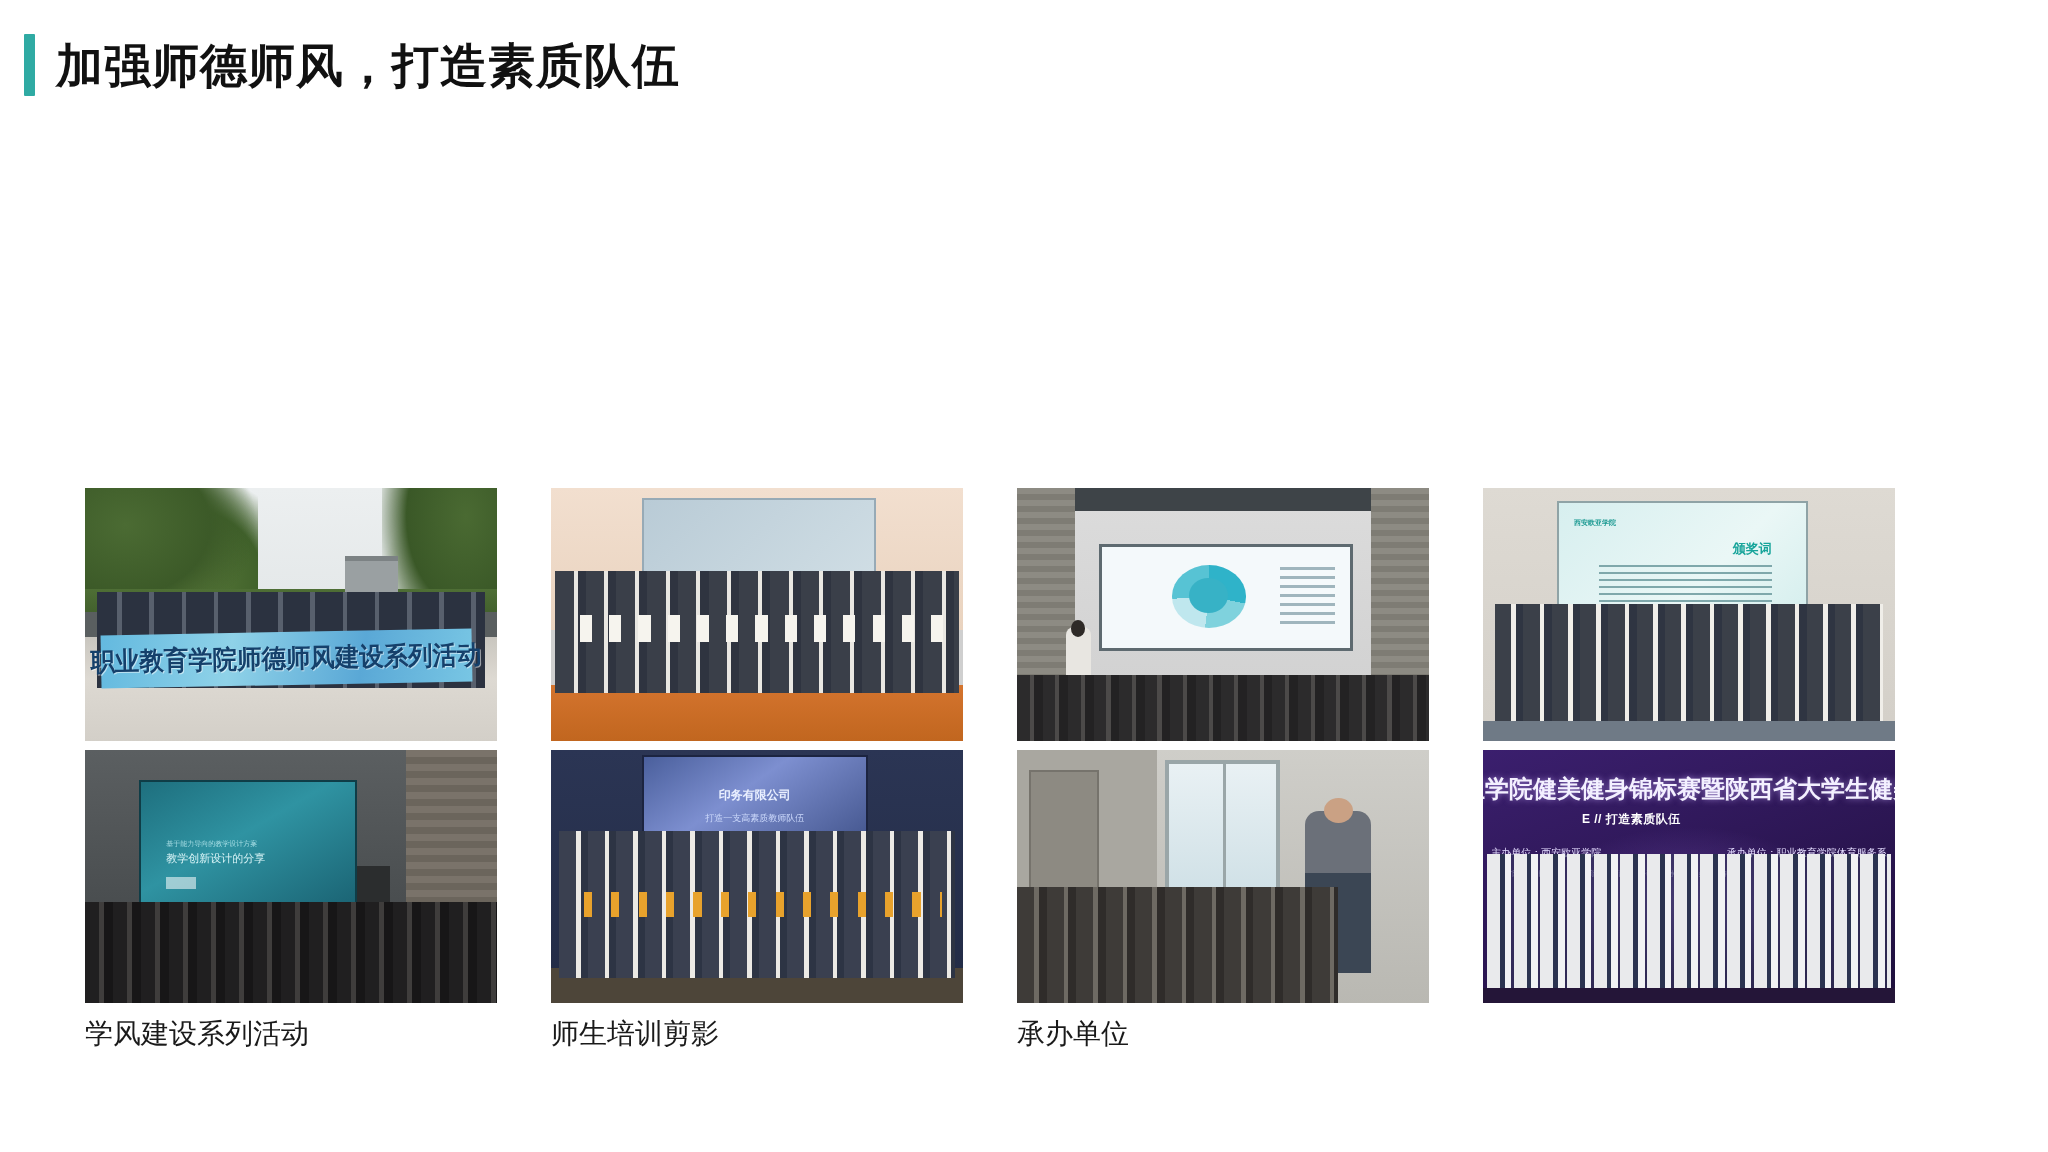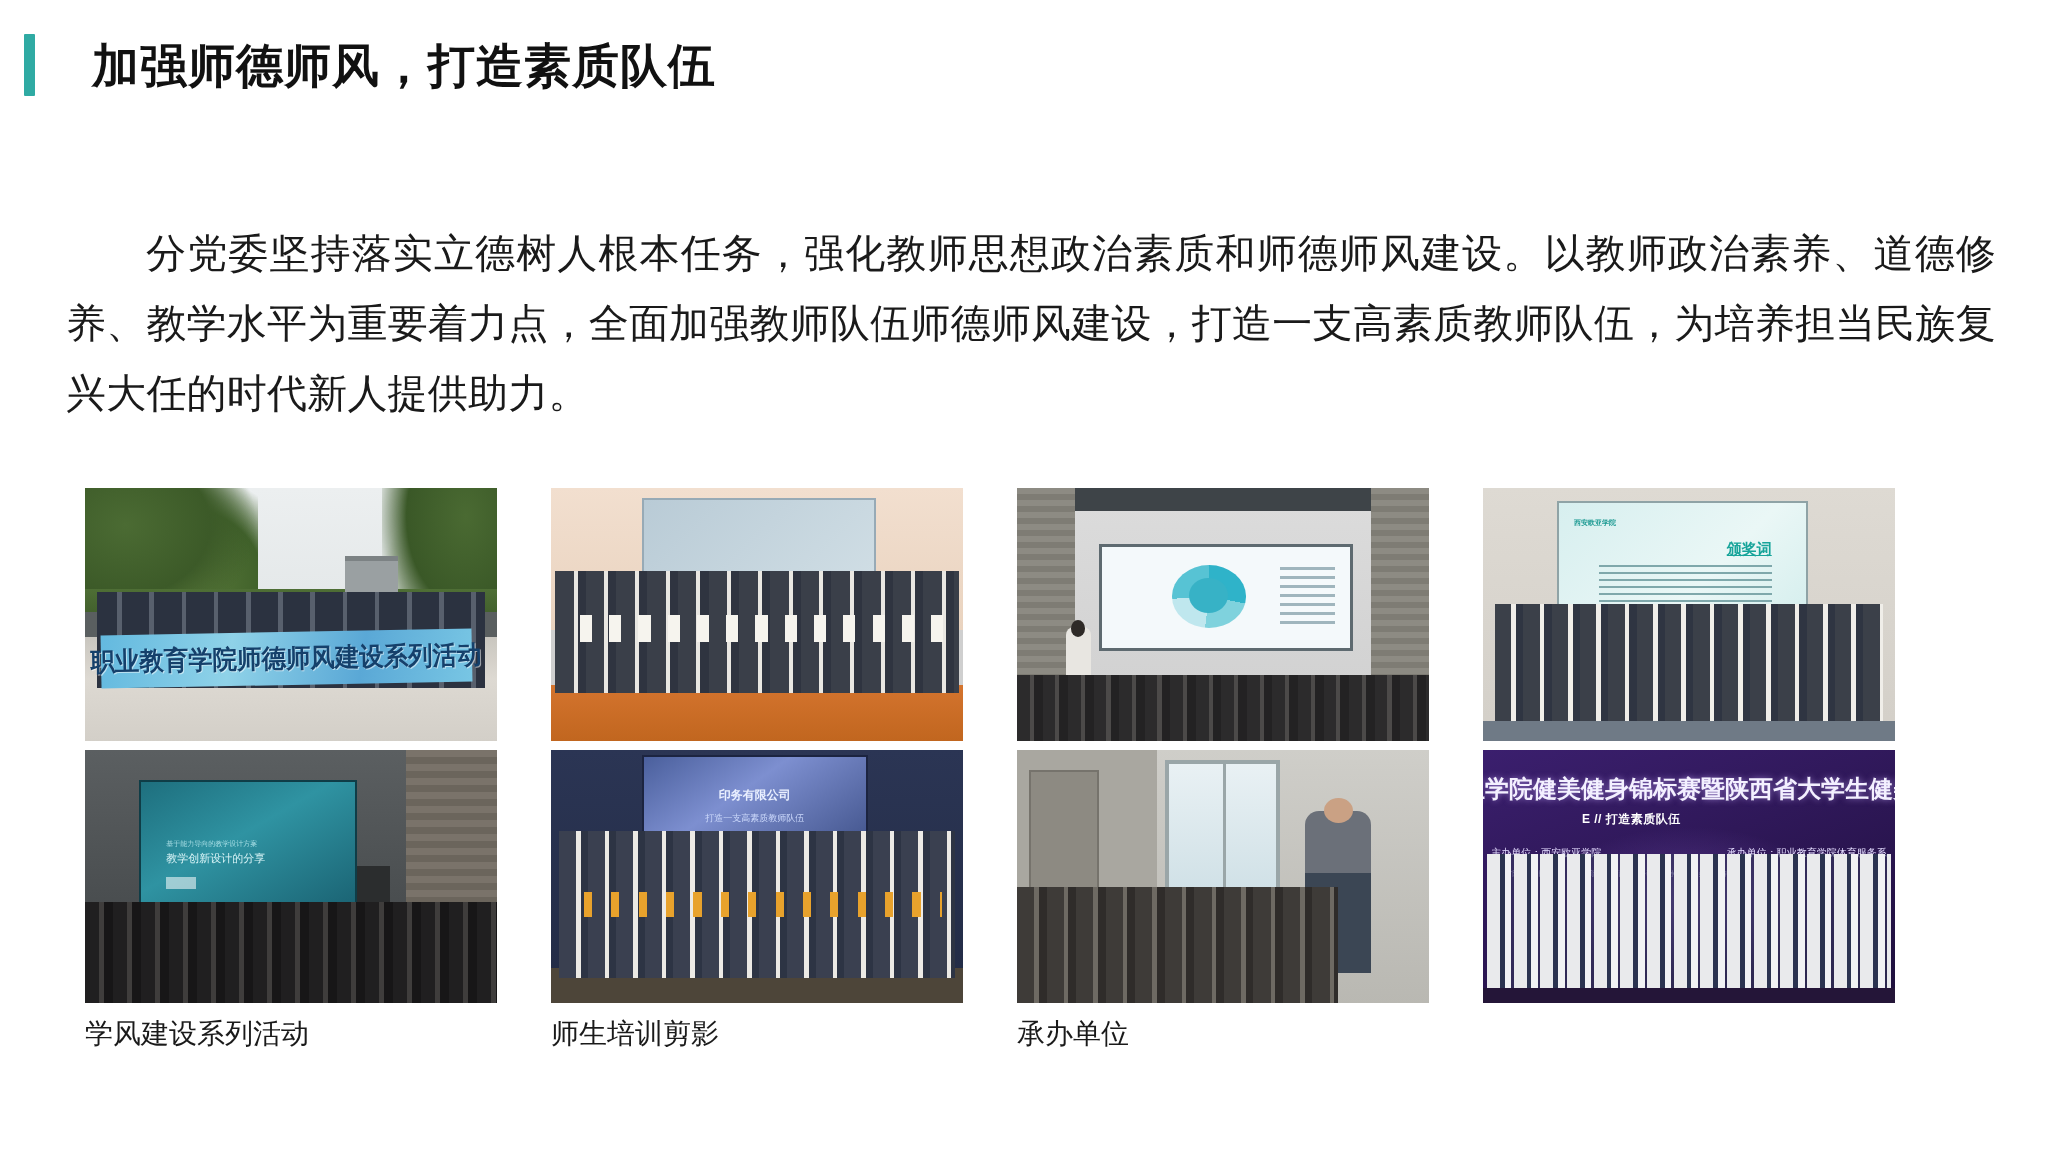--- a/index.html
+++ b/index.html
@@ -32,21 +32,21 @@
     align-items: center;
   }
   .accent-bar {
     width: 11px;
     height: 62px;
     background: #2FAAA3;
     border-radius: 1px;
     flex: 0 0 auto;
   }
   .page-title {
-    margin-left: 57px;
+    margin-left: 21px;
     font-size: 47px;
     font-weight: bold;
     color: #111111;
     letter-spacing: 1px;
     line-height: 1;
     white-space: nowrap;
   }
 
   
   .body-text {
@@ -177,21 +177,21 @@
   .p3-speaker-h { left: 13%; top: 52%; width: 3.6%; height: 7%; background: #2e2a27; border-radius: 50%; }
   .p3-aud { bottom: 0; height: 26%; left: 0; right: 0;
             background: repeating-linear-gradient(90deg,
                #2c2b2c 0 3.1%, #4c4a49 3.1% 4.1%, #232223 4.1% 6.2%); }
 
   
   .p4-wall { top: 0; height: 100%; background: linear-gradient(#dedad3, #d3cfc8); }
   .p4-screen { left: 18%; top: 5%; width: 60%; height: 62%;
                background: linear-gradient(135deg,#d7efef,#eaf7f6 55%,#cfeceb); border: 2px solid #8fa3a6; }
   .p4-scr-title { position:absolute; left:6%; top:10%; font-size:7px; color:#1f9b94; font-weight:bold; }
-  .p4-scr-award { position:absolute; right:14%; top:24%; font-size:15px; color:#17a49a; font-weight:bold;text-decoration:underline; }
+  .p4-scr-award { position:absolute; right:14%; top:24%; font-size:13px; color:#17a49a; font-weight:bold; }
   .p4-scr-body { position:absolute; left:16%; top:40%; right:14%; height:26%;
                  background: repeating-linear-gradient(180deg,#7fa8ab 0 2px, rgba(0,0,0,0) 2px 7px); }
   .p4-scr-foot { position:absolute; left:22%; bottom:10%; font-size:10px; color:#2196c9; font-weight:bold; }
   .p4-people { bottom: 4%; height: 50%; left: 3%; right: 3%;
                background: repeating-linear-gradient(90deg,
                   #3b4049 0 4.2%, #f0eee9 4.2% 5.4%, #2f3542 5.4% 7.3%); }
   .p4-stage { bottom: 0; height: 8%; background: #6f7a86; }
 
   
   .p5-bg { top: 0; height: 100%; background: linear-gradient(#5b5f61, #3e4244); }
@@ -260,23 +260,20 @@
 </head>
 <body>
 
 <div class="slide">
 
   <div class="header">
     <div class="accent-bar"></div>
     <div class="page-title">加强师德师风，打造素质队伍</div>
   </div>
 
-  <div class="body-text">
-    <p>分党委坚持落实立德树人根本任务，强化教师思想政治素质和师德师风建设。以教师政治素养、道德修养、教学水平为重要着力点，全面加强教师队伍师德师风建设，打造一支高素质教师队伍，为培养担当民族复兴大任的时代新人提供助力。</p>
-  </div>
 
   <div class="photo-grid">
 
     <div class="photo-cell">
       <div class="scene">
         <div class="band p1-sky"></div>
         <div class="blk p1-trees-l"></div>
         <div class="blk p1-trees-r"></div>
         <div class="band p1-hedge"></div>
         <div class="band p1-wall"></div>

